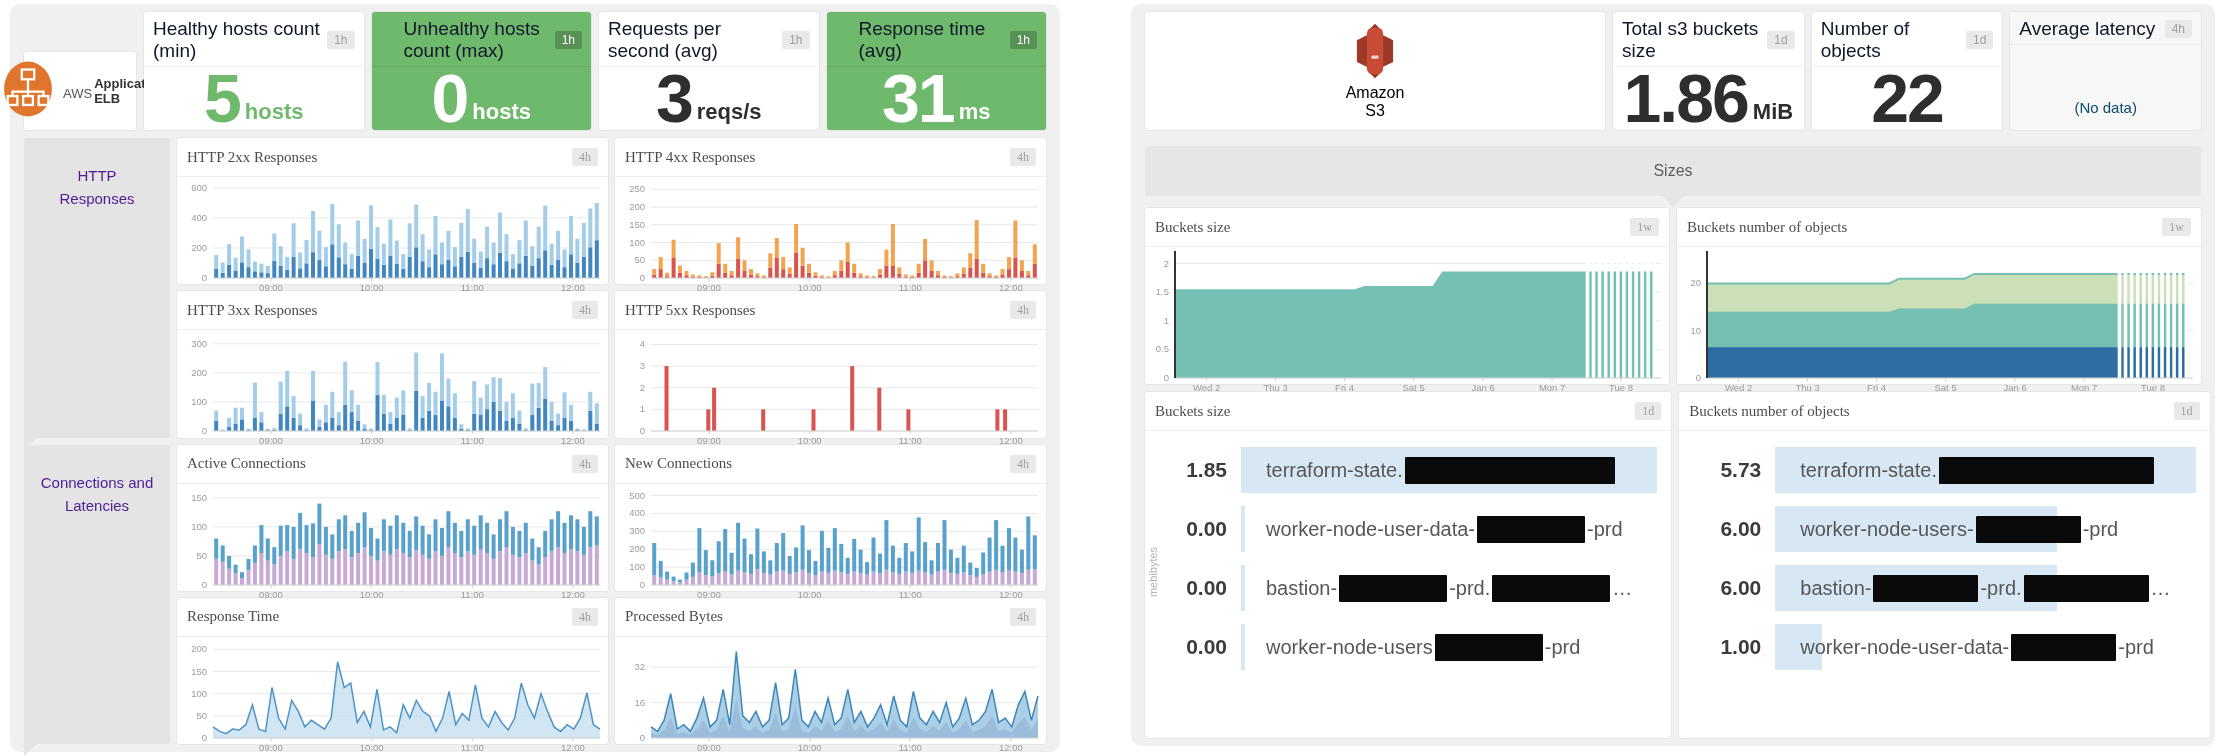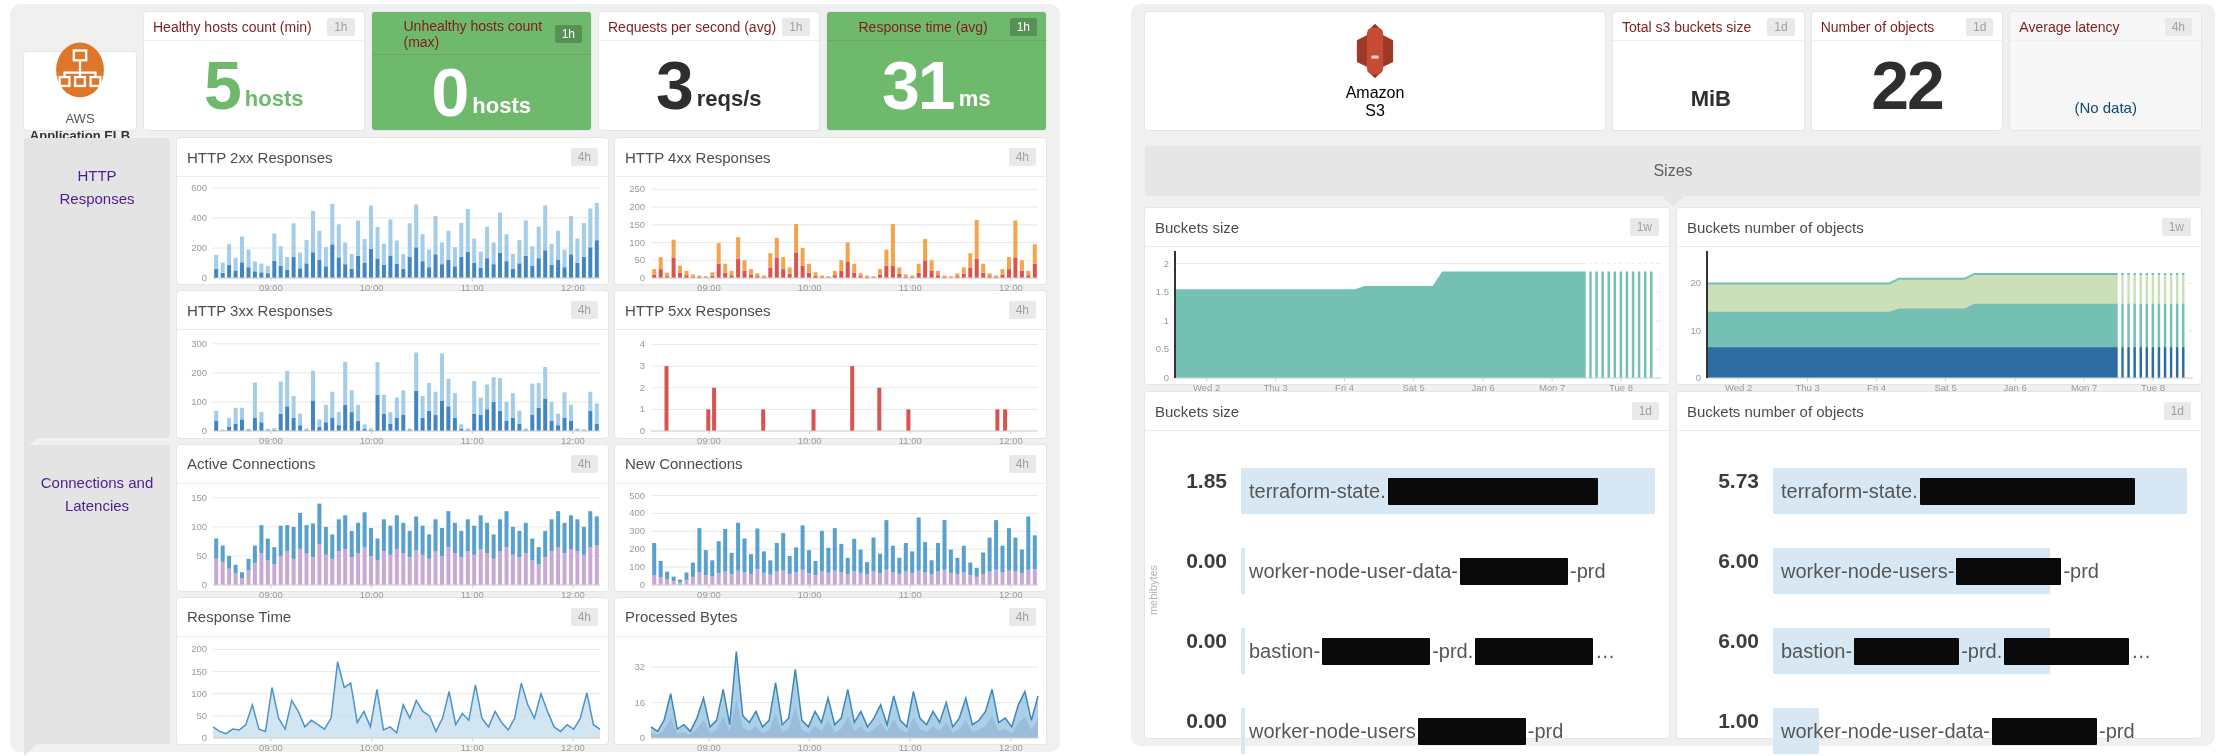--- a/index.html
+++ b/index.html
@@ -5,34 +5,34 @@
   * { margin:0; padding:0; box-sizing:border-box; }
   body { font-family:"Liberation Sans", sans-serif; background:#fff; }
   .page { position:relative; width:2218px; height:756px; background:#fff; overflow:hidden; }
   .dash { position:absolute; background:#f0f0f0; border-radius:10px; }
   #dashL { left:10px; top:4px; width:1050px; height:748px; }
   #dashR { left:1131px; top:4px; width:1084px; height:742px; }
 
   .card { background:#fff; border-radius:3px; box-shadow:0 0 0 1px rgba(0,0,0,0.04); position:relative; }
 
   
-  .phead { display:flex; align-items:center; justify-content:space-between; padding:19px 10px; border-bottom:1px solid #ececec; height:28px; flex:none; }
+  .phead { display:flex; align-items:center; justify-content:space-between; padding:19px 10px; border-bottom:1px solid #ececec; height:28px; flex:none;font-family:Liberation Serif, serif; }
   .phead .ptitle { font-size:15px; color:#4c4c4c; }
   .badge { font-size:12px; color:#a0a0a0; background:#e9e9e9; padding:1px 7px; border-radius:2px; line-height:16px; }
   .green-bg .ptitle, .green-bg .stitle { color:#fff; }
   .green-bg .badge { background:rgba(0,0,0,0.22); color:#fff; }
 
   
   .toprow { position:absolute; left:14px; top:8px; right:14px; height:118px; display:flex; gap:8px; }
-  .appcard { width:112px; flex:none; display:flex; flex-direction:column; align-items:center; justify-content:center; gap:2px;margin-top:40px; }
+  .appcard { width:112px; flex:none; display:flex; align-items:center; justify-content:center; gap:2px;margin-top:40px; }
   .appcard .l1 { font-size:13px; color:#555; margin-top:4px; }
   .appcard .l2 { font-size:13px; color:#333; font-weight:bold; }
   .stat { flex:1 1 0; display:flex; flex-direction:column; }
   .stat .shead { display:flex; align-items:center; justify-content:space-between; padding:6px 9px 4px 9px; border-bottom:1px solid #f0f0f0; }
-  .stat .stitle { font-size:14px; color:#7f1d1d; }
+  .stat .stitle { font-size:19px; color:#0f172a; }
   .stat.green-bg { background:#6fb96d; }
   .stat.green-bg .shead { border-bottom-color:rgba(0,0,0,0.08);padding-left:32px; }
   .bigwrap { flex:1; display:flex; align-items:center; justify-content:center; }
   .bignum { font-size:68px; font-weight:bold; line-height:0.9; letter-spacing:-2px; }
   .bigunit { font-size:22px; font-weight:bold; margin-left:5px; margin-top:26px; }
   .stat.green-txt .bignum, .stat.green-txt .bigunit { color:#6fb96d; }
   .stat.dark-txt .bignum, .stat.dark-txt .bigunit { color:#2e2e2e; }
   .stat.green-bg .bignum, .stat.green-bg .bigunit { color:#fff; }
   .nodata { position:absolute; bottom:14px; left:0; right:0; text-align:center; font-size:15px; color:#0c4a6e; }
 
@@ -51,21 +51,21 @@
   .sizesband { position:absolute; left:14px; top:142px; right:14px; height:50px; background:#e6e6e6; border-radius:3px; display:flex; align-items:center; justify-content:center; font-size:16px; color:#5f5f5f; }
   .sizesband:after { content:''; position:absolute; left:50%; bottom:-11px; margin-left:-12px; width:0; height:0; border-top:12px solid #e6e6e6; border-left:12px solid transparent; border-right:12px solid transparent; }
   .chartsR { position:absolute; left:14px; top:204px; right:14px; height:176px; display:grid; grid-template-columns:1fr 1fr; gap:8px; }
   .listsR { position:absolute; left:14px; top:388px; right:14px; bottom:8px; display:grid; grid-template-columns:1fr 1fr; gap:8px; }
 
   .listpanel { display:flex; flex-direction:column; }
   .lbody { flex:1; padding:16px 14px 10px 30px; position:relative; }
   .axislab { position:absolute; left:2px; top:46%; transform:translateY(-50%) rotate(180deg); writing-mode:vertical-rl; font-size:11px; color:#b3b3b3; }
   .lrow { display:flex; align-items:center; margin-bottom:13px; }
   .lval { width:66px; flex:none; text-align:right; padding-right:14px; font-size:21px; font-weight:bold; color:#3c3c3c; }
-  .llab { flex:1; position:relative; display:flex; align-items:center; height:46px; padding:0 8px; font-size:20px; color:#565656;margin-top:21px; }
+  .llab { flex:1; position:relative; display:flex; align-items:center; height:46px; padding:0 25px; font-size:20px; color:#565656; }
   .llab .bar { position:absolute; left:0; top:0; bottom:0; background:#d7e8f4; }
   .llab .ltext { position:relative; z-index:1; white-space:nowrap; }
   .redact { display:inline-block; background:#0a0a0a; height:27px; vertical-align:-7px; margin:0 2px; border-radius:1px; }
 </style>
 </head>
 <body>
 
 <div class="page">
 
   <div class="dash" id="dashL">
@@ -977,20 +977,21 @@
         </span>
         <span class="l1">Amazon</span>
         <span class="l2">S3</span>
       </div>
       <div class="card stat dark-txt">
         <div class="shead">
             <span class="stitle">Total s3 buckets size</span>
             <span class="badge">1d</span>
           </div>
         <div class="bigwrap">
+            <span class="bignum">1.86</span>
             <span class="bigunit">MiB</span>
           </div>
       </div>
       <div class="card stat dark-txt">
         <div class="shead">
             <span class="stitle">Number of objects</span>
             <span class="badge">1d</span>
           </div>
         <div class="bigwrap">
             <span class="bignum">22</span>

